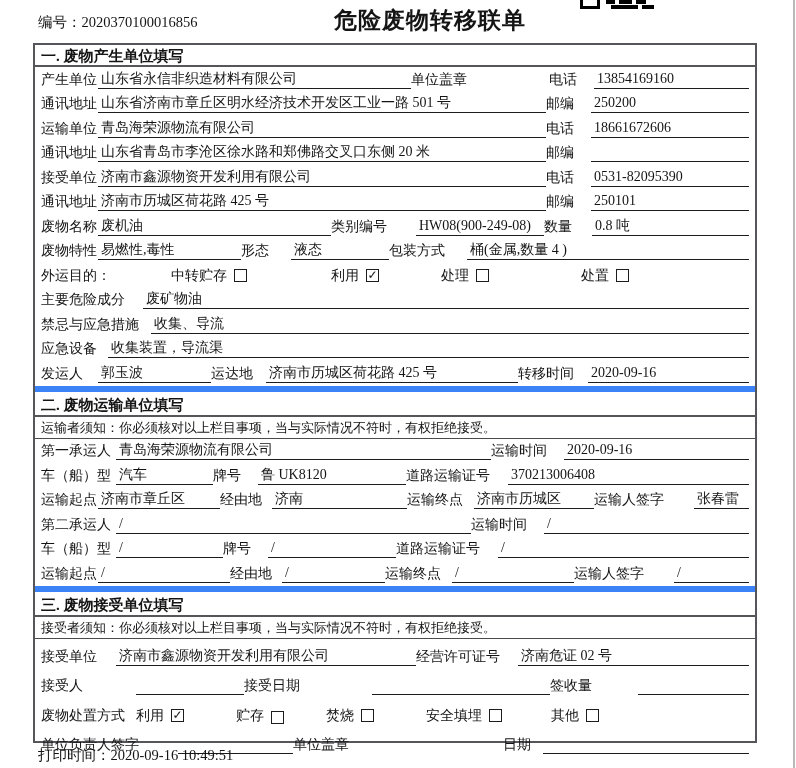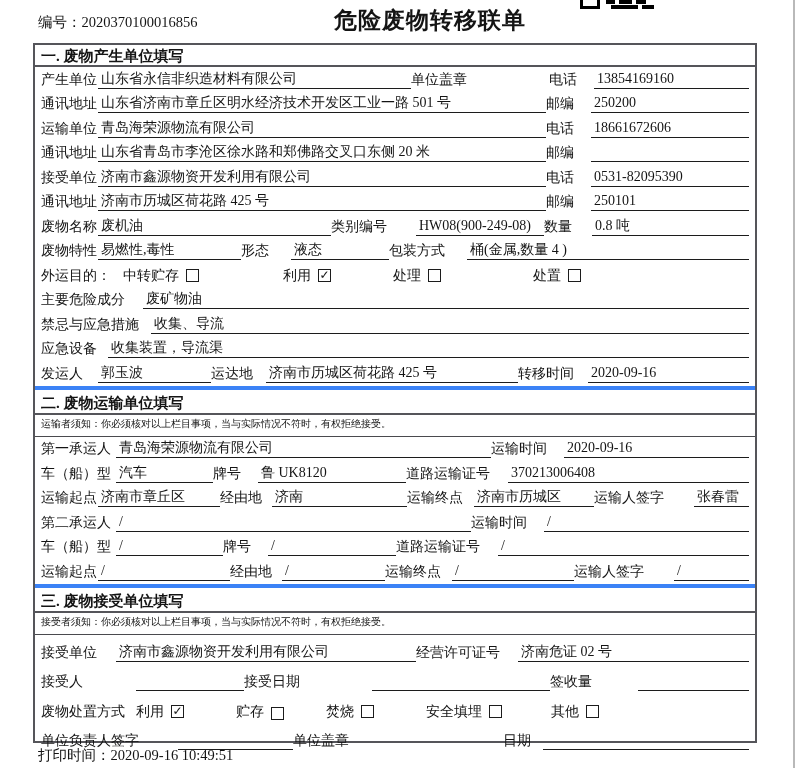--- a/index.html
+++ b/index.html
@@ -18,28 +18,28 @@
   #qr .q4 { left:39px; top:0; width:13px; height:4px; }
   #qr .q5 { left:56px; top:0; width:10px; height:4px; }
   #qr .q6 { left:62px; top:5px; width:12px; height:4px; }
   #window-edge { position:absolute; right:1px; top:0; width:2px; height:768px; background:#b9b9b9; }
 
   
   #form-table {
     position:absolute; left:33px; top:43px; width:724px; height:700px;
     border:2px solid #55555a; box-sizing:border-box; background:#fff;
   }
-  .sec-bordered { border-top:4px solid #3b82f6; }
+  .sec-bordered { border-top:6px solid #3b82f6; }
   .sec-head {
     box-sizing:border-box; height:22px; padding:2px 0 0 6px;
     font-size:15px; font-weight:bold; border-bottom:2px solid #55555a; white-space:nowrap;
   }
   .sec2 .sec-head, .sec3 .sec-head { height:25px; padding-top:4px; }
   .notice {
-    box-sizing:border-box; height:22px; padding:2px 0 0 6px; font-size:10px;
+    box-sizing:border-box; height:22px; padding:2px 0 0 6px; font-size:13px;
     border-bottom:1px solid #4a4a4e; white-space:nowrap;
   }
   .frow {
     display:flex; align-items:flex-end; box-sizing:border-box;
     padding:0 6px 3px 6px; font-size:14px; line-height:18px;
   }
   .sec1 .frow { height:24.5px; }
   .sec2 .frow { height:24.6px; }
   .sec3 .frow { height:29.5px; }
   .lbl { flex:0 0 auto; white-space:nowrap; overflow:hidden; }
@@ -131,21 +131,21 @@
       <div class="frow">
         <span class="lbl" style="width: 57px; flex: 0 0 57px;">废物特性</span>
         <span class="fld" style="width: 143px; flex: 0 0 143px;">易燃性,毒性</span>
         <span class="lbl" style="width: 50px; flex: 0 0 50px;">形态</span>
         <span class="fld" style="width: 98px; flex: 0 0 98px;">液态</span>
         <span class="lbl" style="width: 78px; flex: 0 0 78px;">包装方式</span>
         <span class="fld grow">桶(金属,数量  4 )</span>
       </div>
       <div class="frow">
         <span class="lbl" style="width: 82px; flex: 0 0 82px;">外运目的：</span>
-        <span class="chk" style="flex: 0 0 160px; width: 160px;">
+        <span class="chk" style="flex: 0 0 160px; width: 160px; margin-left: 48px;">
           <span>中转贮存</span>
           <span class="box">
             <span>✓</span>
           </span>
         </span>
         <span class="chk" style="flex: 0 0 110px; width: 110px;">
           <span>利用</span>
           <span class="box checked">
             <span>✓</span>
           </span>

